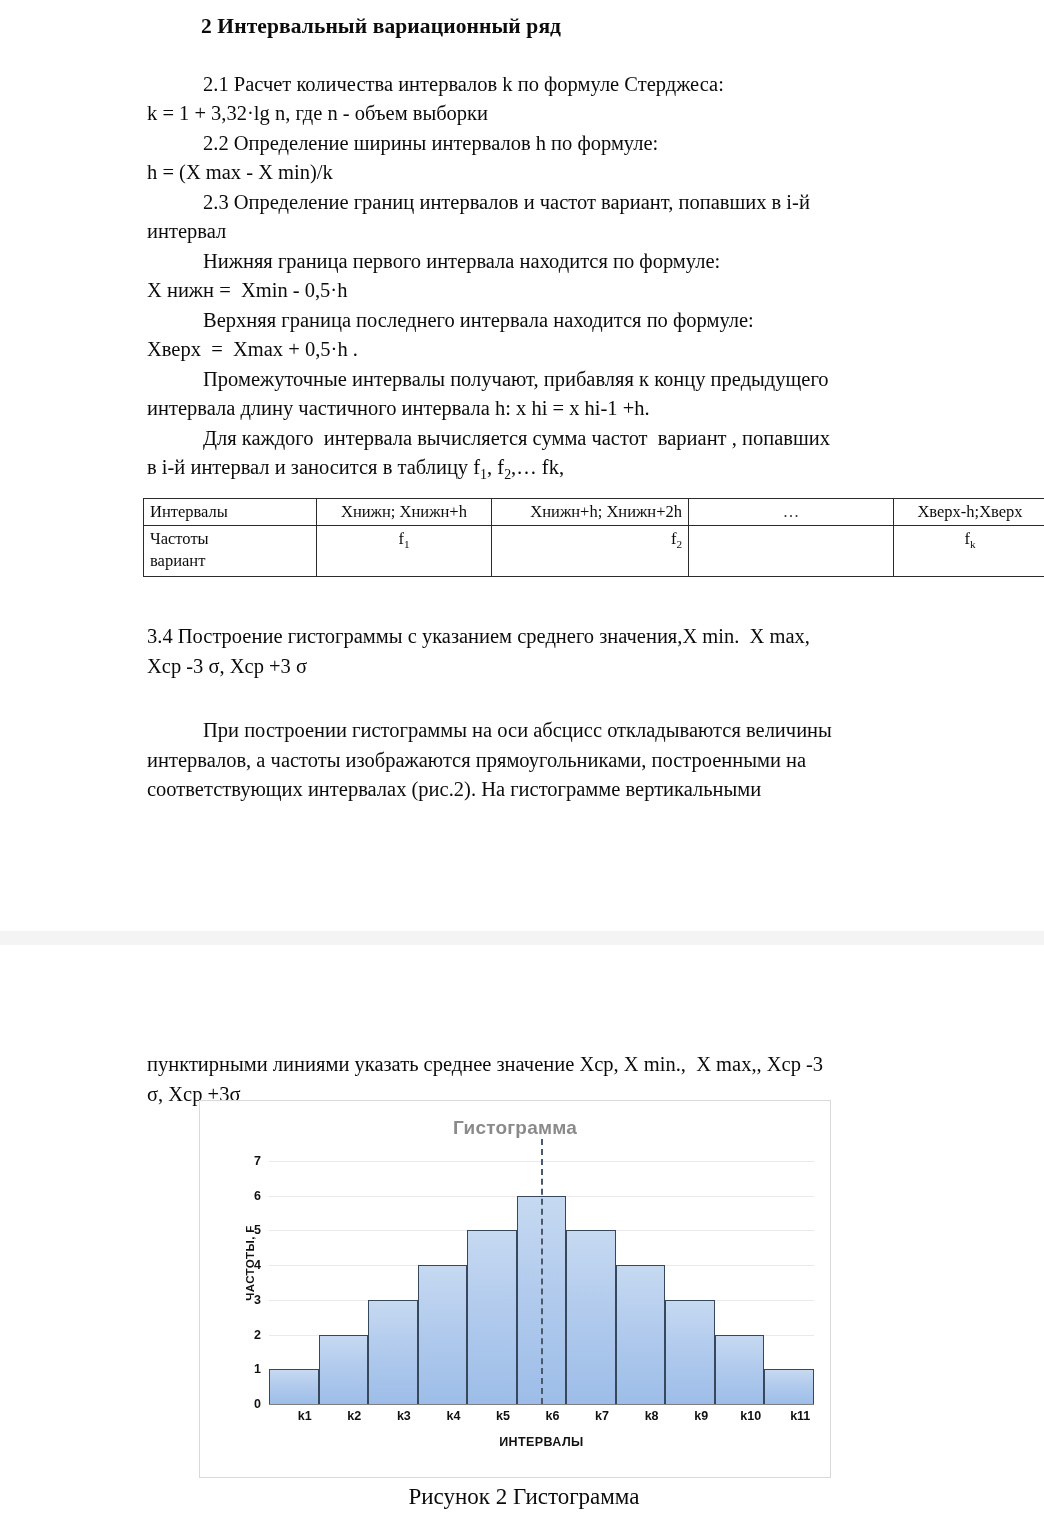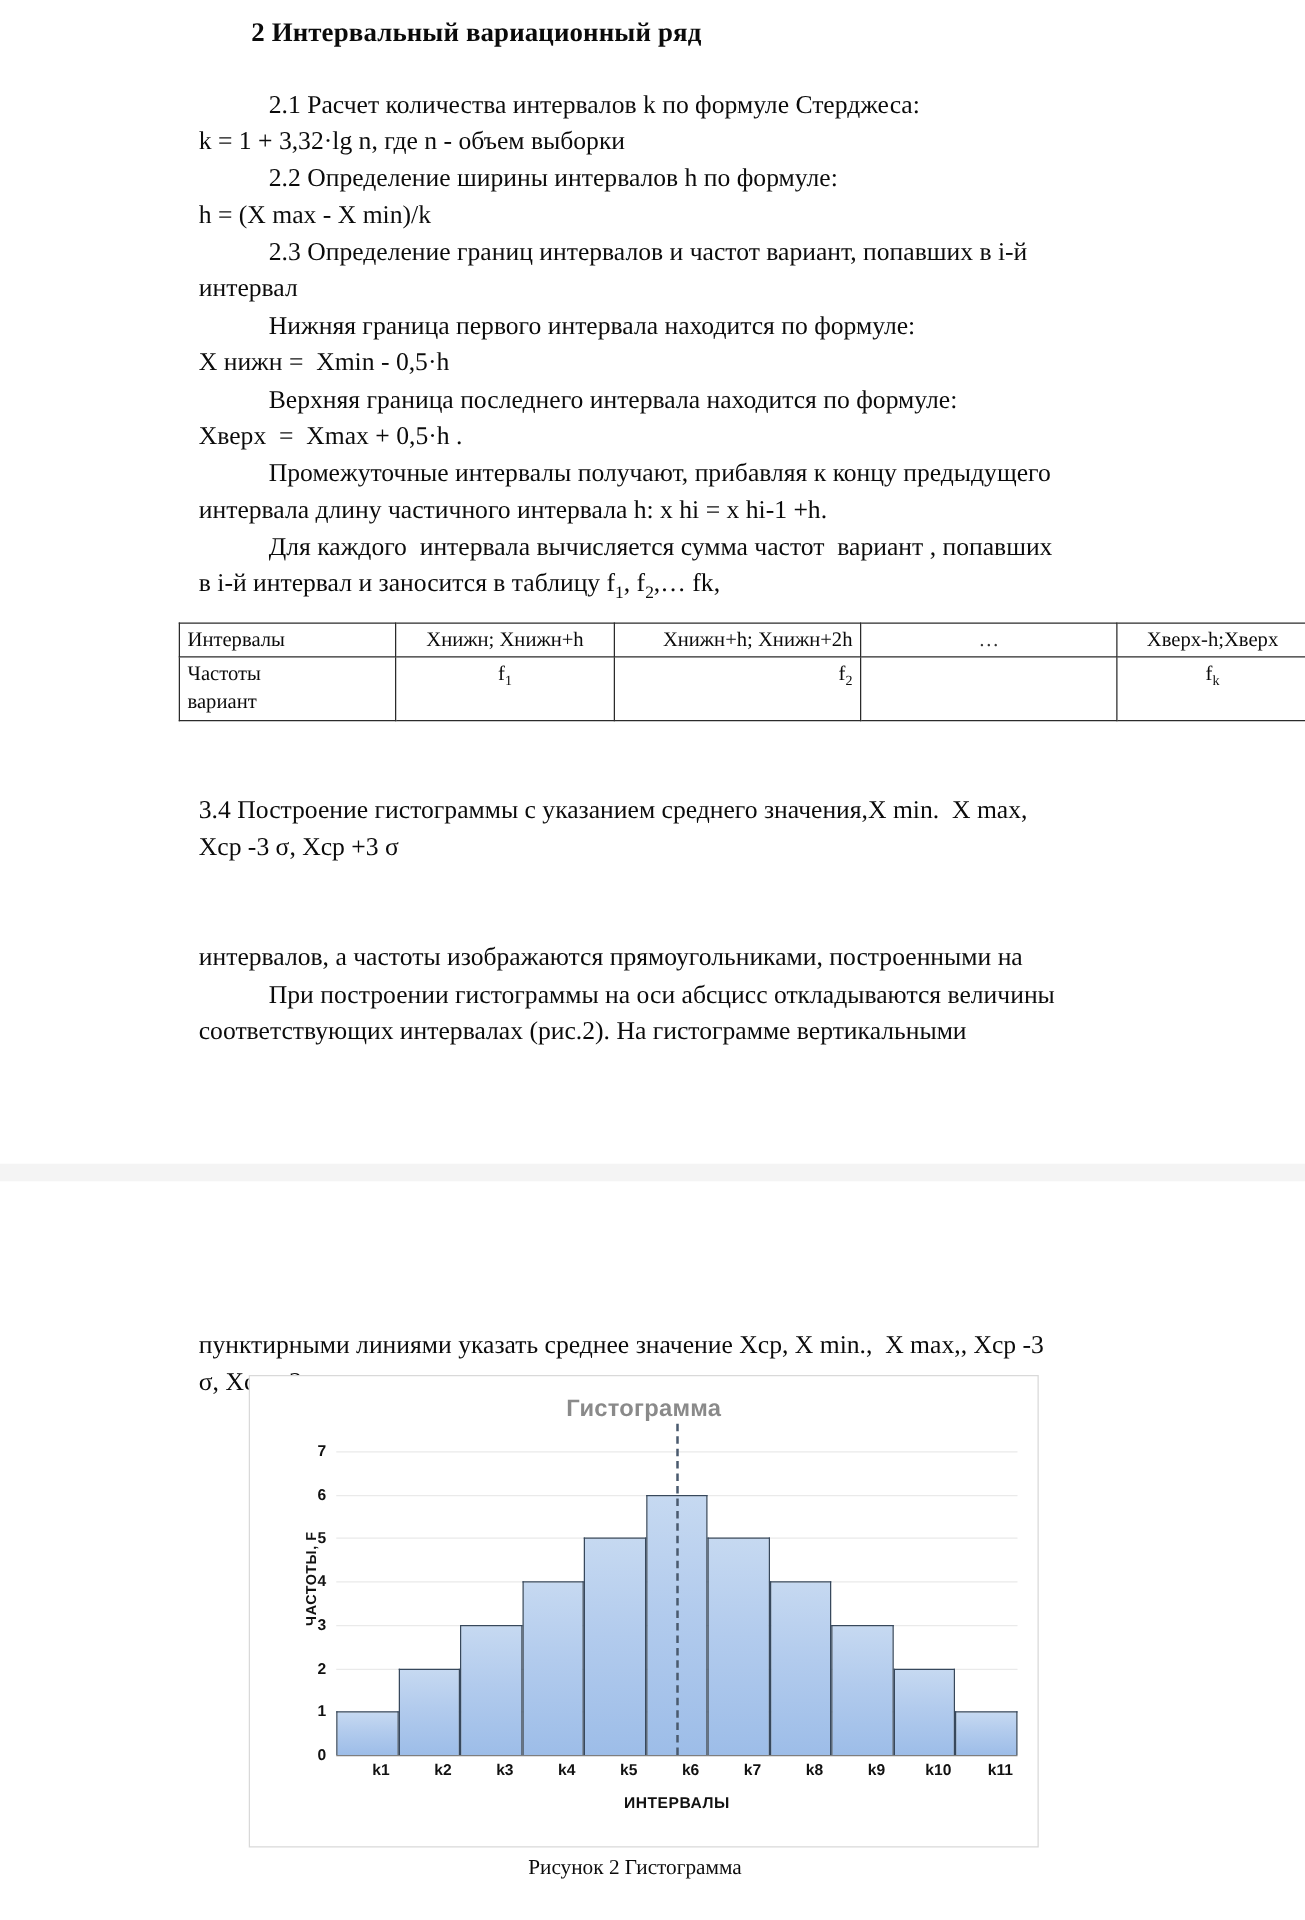--- a/index.html
+++ b/index.html
@@ -35,21 +35,21 @@
   h1.doc-heading {
     font-size: 21.5px;
     font-weight: bold;
     margin: 0 0 30px 0;
     padding-left: 58px;
     letter-spacing: 0.1px;
     line-height: 1.2;
   }
 
   p.para {
-    margin: 16px;
+    margin: 4px;
     font-size: 20.5px;
     line-height: 29.5px;
     text-align: left;
   }
   p.para .indent { display: inline-block; width: 56px; }
 
   .line { display: block; white-space: pre-wrap; }
 
   sub { font-size: 0.68em; vertical-align: baseline; position: relative; top: 0.32em; }
 
@@ -221,25 +221,25 @@
     text-align: center;
     font-family: "Liberation Sans", sans-serif;
     font-size: 12.5px;
     font-weight: bold;
     color: #111;
     letter-spacing: 0.4px;
   }
 
   .fig-caption {
     position: absolute;
-    left: 192px;
+    left: 208px;
     top: 1484px;
     width: 632px;
     text-align: center;
-    font-size: 17px;
+    font-size: 23px;
   }
 </style>
 </head>
 <body>
 
 <div class="page">
 
   <div class="doc-col">
     <h1 class="doc-heading">2  Интервальный вариационный   ряд</h1>
 
@@ -285,22 +285,22 @@
     </table>
   </div>
 
   <div class="sec34">
     <p class="para">
       <span class="line">3.4 Построение гистограммы с указанием среднего значения,X min.  X max,</span>
       <span class="line">Хср -3 σ, Хср +3 σ</span>
     </p>
     <div class="gap"></div>
     <p class="para">
+      <span class="line"><span class="indent"></span><span>При построении гистограммы на оси абсцисс откладываются величины</span></span>
       <span class="line">интервалов, а частоты изображаются прямоугольниками, построенными на</span>
-      <span class="line"><span class="indent"></span><span>При построении гистограммы на оси абсцисс откладываются величины</span></span>
       <span class="line">соответствующих интервалах (рис.2). На гистограмме вертикальными</span>
     </p>
   </div>
 
   <div class="page-break"></div>
 
   <div class="sec-after">
     <p class="para">
       <span class="line">пунктирными линиями указать среднее значение Хср, X min.,  X max,, Хср -3</span>
       <span class="line">σ, Хср +3σ</span>

